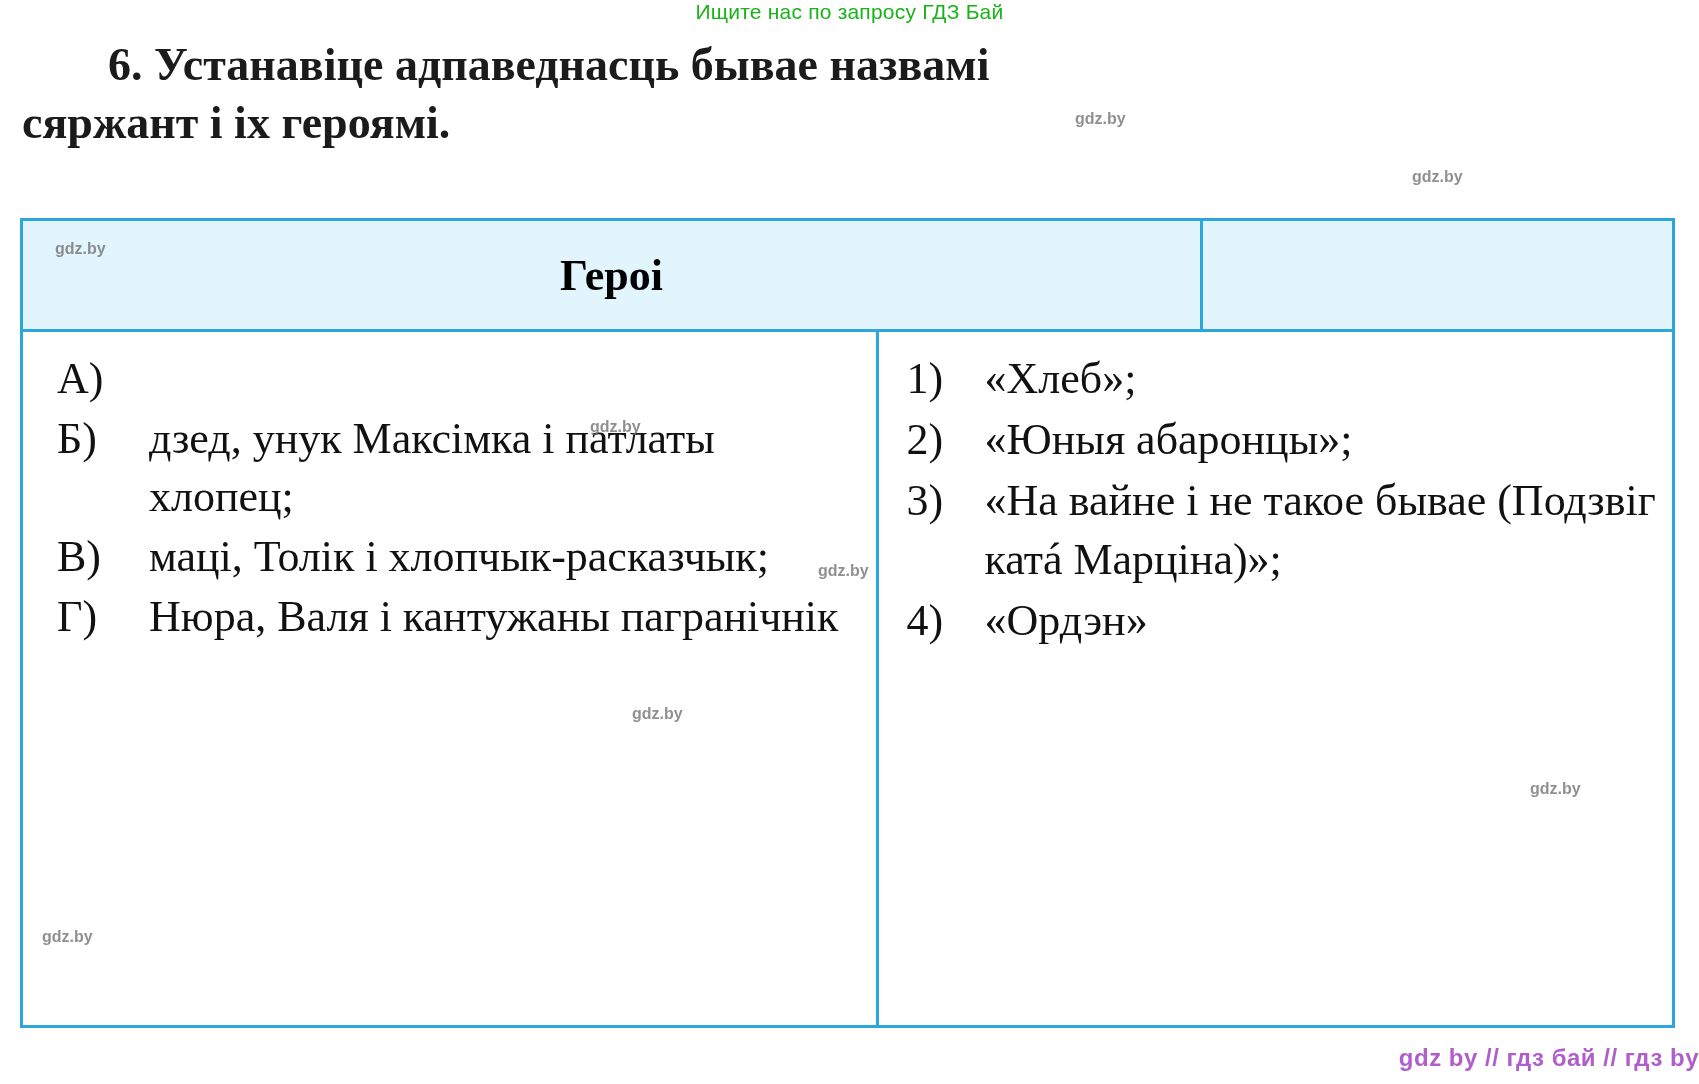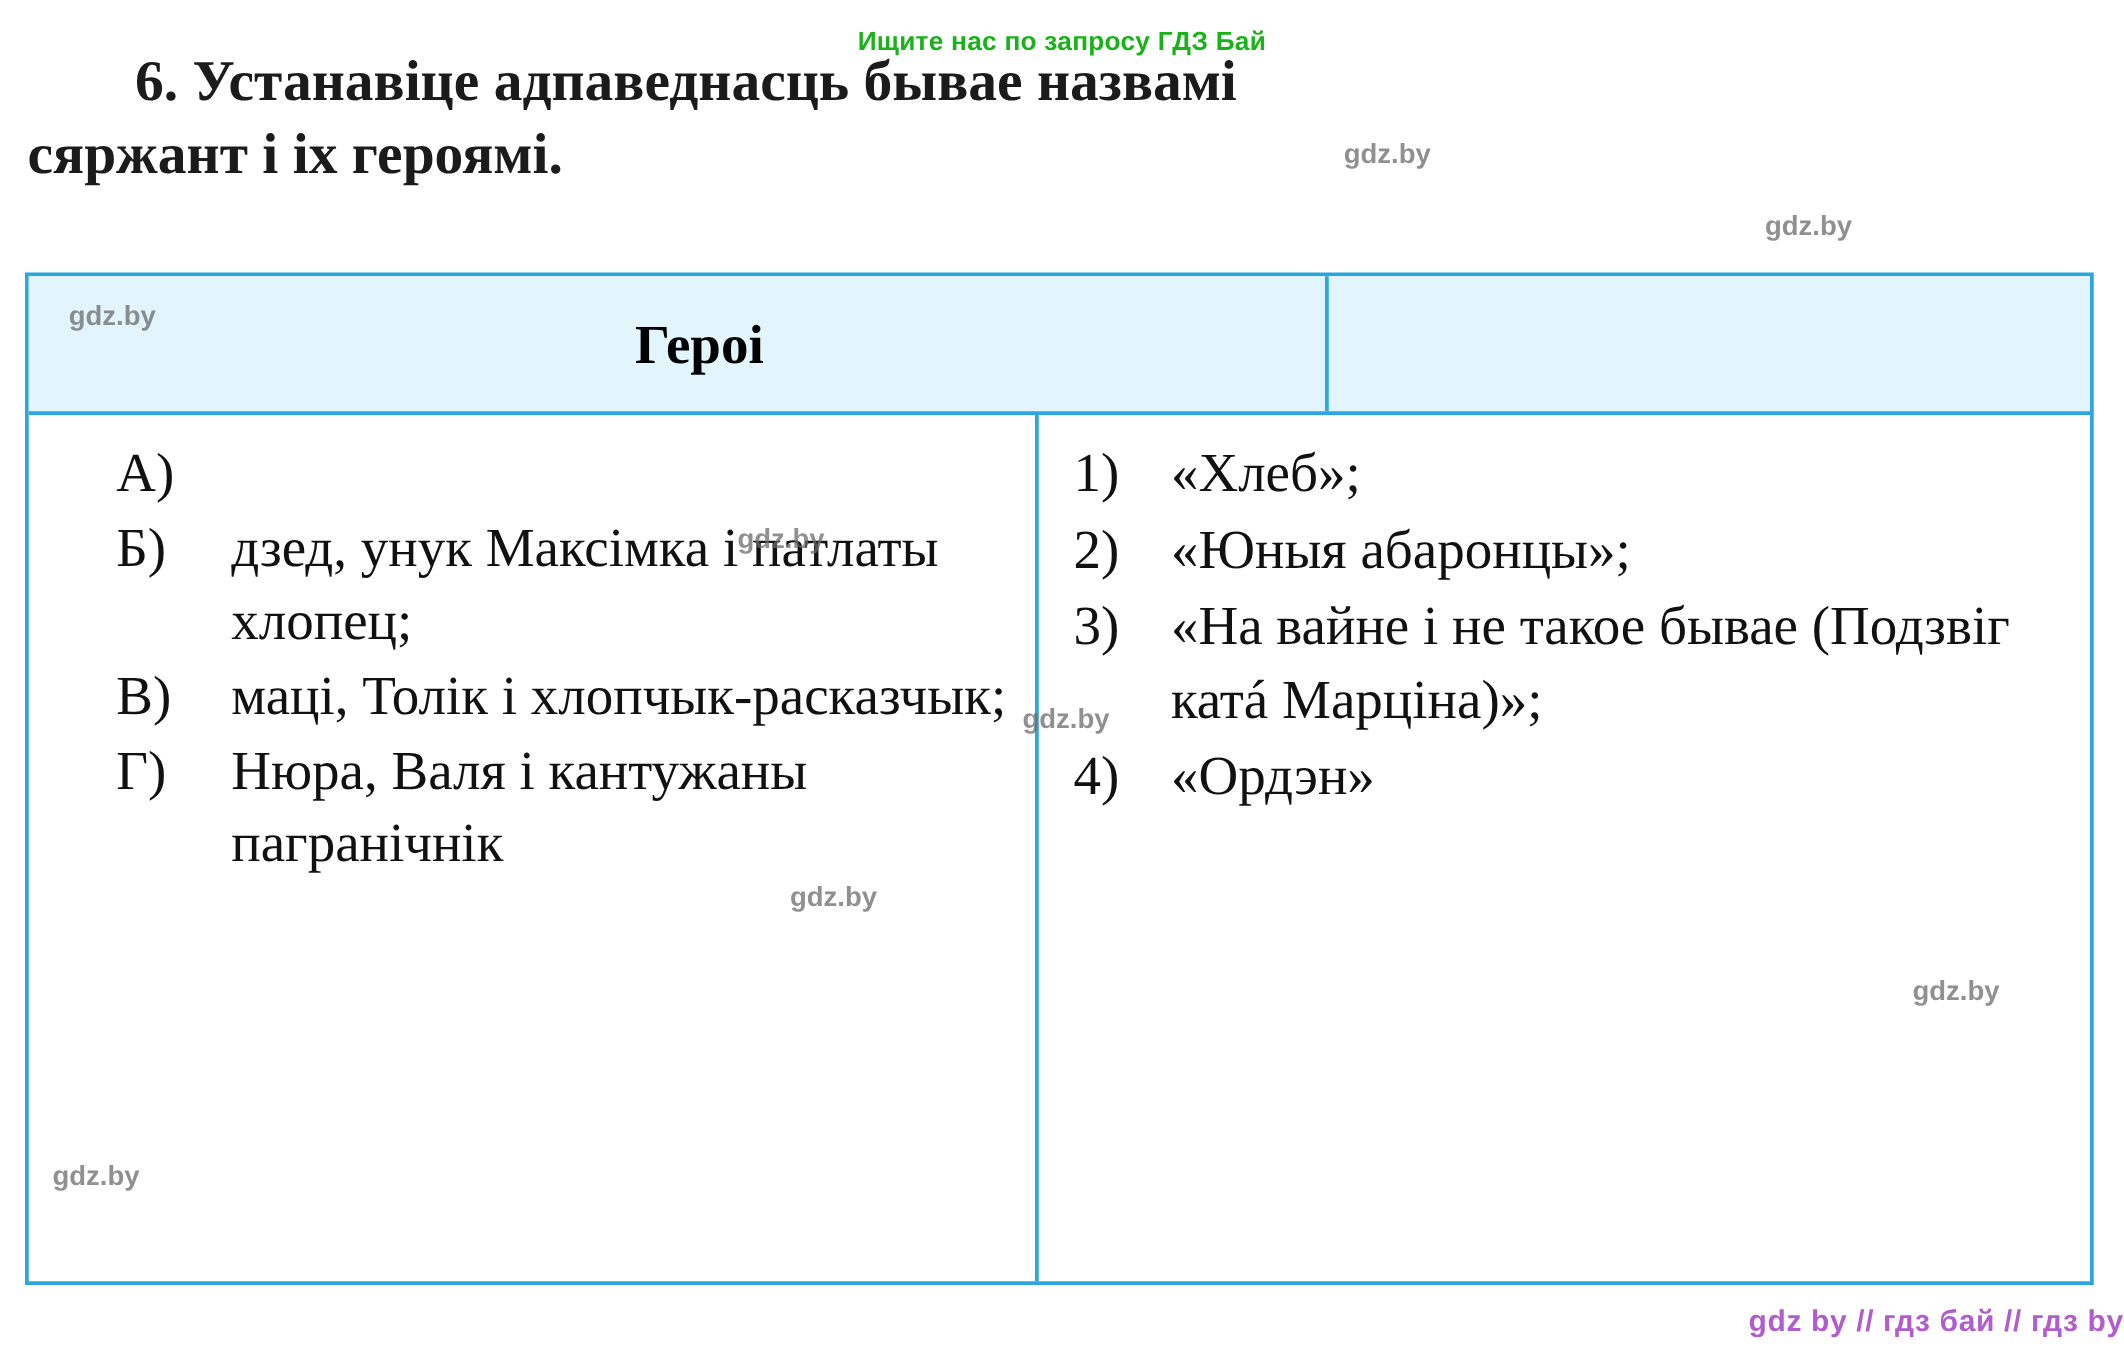--- a/index.html
+++ b/index.html
@@ -16,23 +16,23 @@
   }
 
   .top-banner {
     position: absolute;
     top: 0;
     left: 0;
     width: 100%;
     text-align: center;
     font-family: "Liberation Sans", sans-serif;
     font-size: 21px;
-    font-weight: bold;
+    font-weight: normal;
     color: #19b319;
-    padding-top: 22px;
+    padding-top: 0;
     letter-spacing: 0.2px;
   }
 
   .task-title {
     position: absolute;
     top: 36px;
     left: 22px;
     width: 1600px;
     font-family: "Liberation Serif", serif;
     font-size: 46px;
@@ -64,25 +64,24 @@
     height: 108px;
     background: #e2f4fc;
     border-bottom: 3px solid #2ba7dd;
   }
   .table-body {
     display: flex;
     flex: 1 1 auto;
     min-height: 0;
   }
   .col-left {
-    width: 1040px;
+    width: 1180px;
     box-sizing: border-box;
     border-right: 3px solid #2ba7dd;
     position: relative;
-    padding-left: 36px;
   }
   .col-right {
     flex: 1 1 auto;
     box-sizing: border-box;
     position: relative;
   }
   .head-cell {
     display: flex;
     align-items: center;
     justify-content: center;
@@ -114,21 +113,21 @@
   .item .text {
     flex: 1 1 auto;
   }
   .col-right .item .marker {
     min-width: 78px;
   }
 
   .wm {
     position: absolute;
     font-family: "Liberation Sans", sans-serif;
-    font-size: 22px;
+    font-size: 16px;
     font-weight: bold;
     color: #6b6b6b;
     opacity: 0.75;
     white-space: nowrap;
     pointer-events: none;
   }
 
   .bottom-banner {
     position: absolute;
     bottom: 12px;

